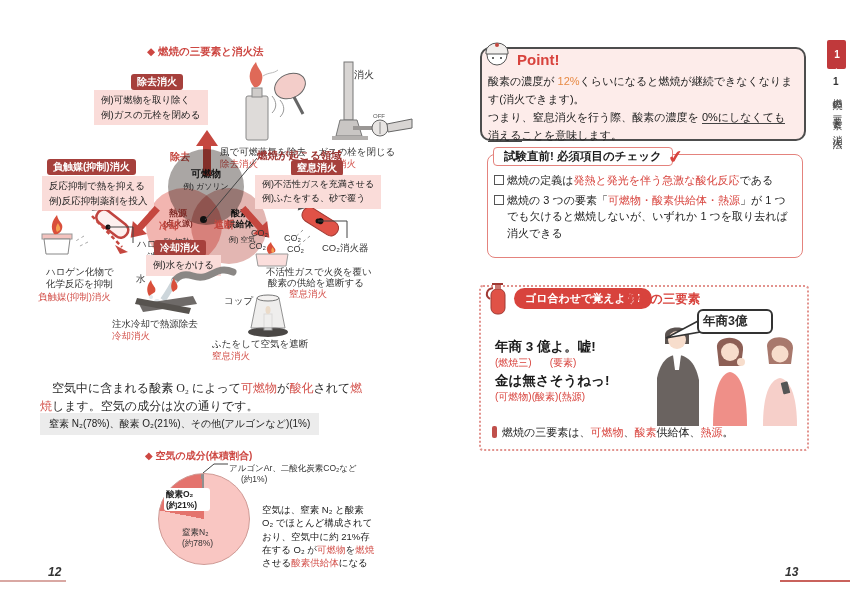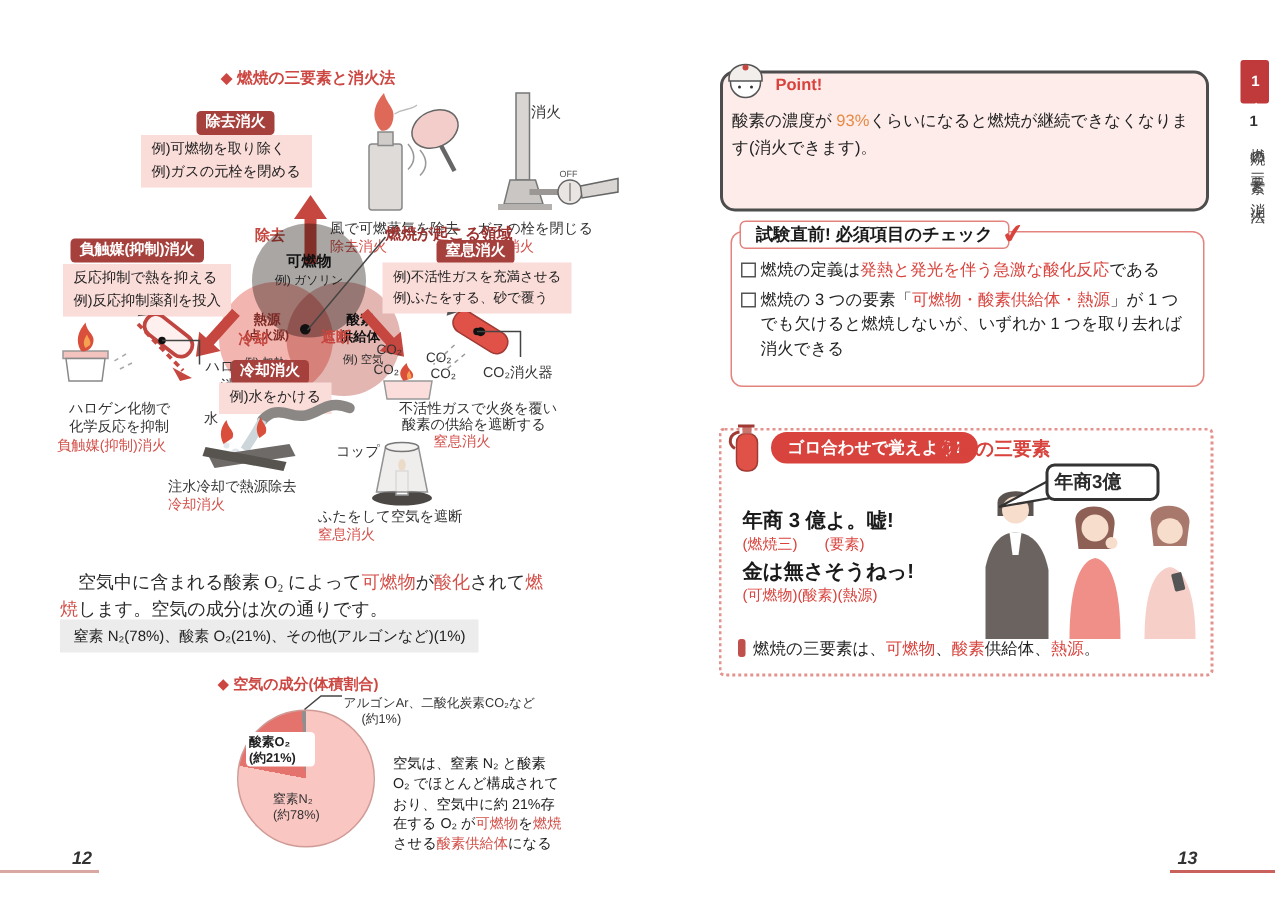--- a/index.html
+++ b/index.html
@@ -226,24 +226,27 @@
   <div class="abs" style="left:480px;top:47px;width:322px;height:90px;border:2px solid #4d4d4d;border-radius:10px;background:#fdecea;"></div>
   <div class="abs" style="left:481px;top:37px;">
     <svg width="32" height="30" viewBox="0 0 32 30">
       <circle cx="16" cy="18" r="10" fill="#fff" stroke="#555"></circle>
       <path d="M5 15 A11 9 0 0 1 27 15 L27 17 L5 17 Z" fill="#f1eeec" stroke="#555"></path>
       <circle cx="16" cy="8" r="2" fill="#c5473f"></circle>
       <circle cx="12" cy="21" r="1" fill="#333"></circle>
         <circle cx="20" cy="21" r="1" fill="#333"></circle>
     </svg>
   </div>
-  <div class="abs bold" style="left:517px;top:51px;font-size:11px;color:#d8433d;">Point!</div>
+  <div class="abs bold" style="left:517px;top:51px;font-size:15px;color:#d8433d;">Point!</div>
   <div class="abs" style="left:488px;top:72px;width:308px;white-space:normal;font-size:11px;line-height:1.65;color:#222;">
     <div>
-      <span>酸素の濃度が </span><span class="orange">93%</span><span>くらいになると燃焼が継続できなくなります(消火できます)。</span>
+      <span>酸素の濃度が </span><span class="orange">12%</span><span>くらいになると燃焼が継続できなくなります(消火できます)。</span>
+    </div>
+    <div>
+      <span>つまり、窒息消火を行う際、酸素の濃度を </span><span class="uline">0%にしなくても消える</span><span>ことを意味します。</span>
     </div>
   </div>
 
   <div class="abs" style="left:487px;top:154px;width:314px;height:102px;border:1.5px solid #e4837d;border-radius:8px;"></div>
   <div class="abs bold" style="left:493px;top:147px;background:#fff;border:1.5px solid #e4837d;border-radius:4px;padding:1px 10px;font-size:11.5px;color:#1a1a1a;">試験直前! 必須項目のチェック</div>
   <div class="abs bold" style="left:668px;top:146px;font-size:18px;color:#d8433d;transform:rotate(-8deg);">✔</div>
   <div class="abs" style="left:494px;top:172px;width:302px;white-space:normal;font-size:11px;line-height:1.5;color:#222;">
     <div class="chk-item">
       <span class="cb"></span>
       <span>燃焼の定義は</span><span class="seg-red">発熱と発光を伴う急激な酸化反応</span><span>である</span>

